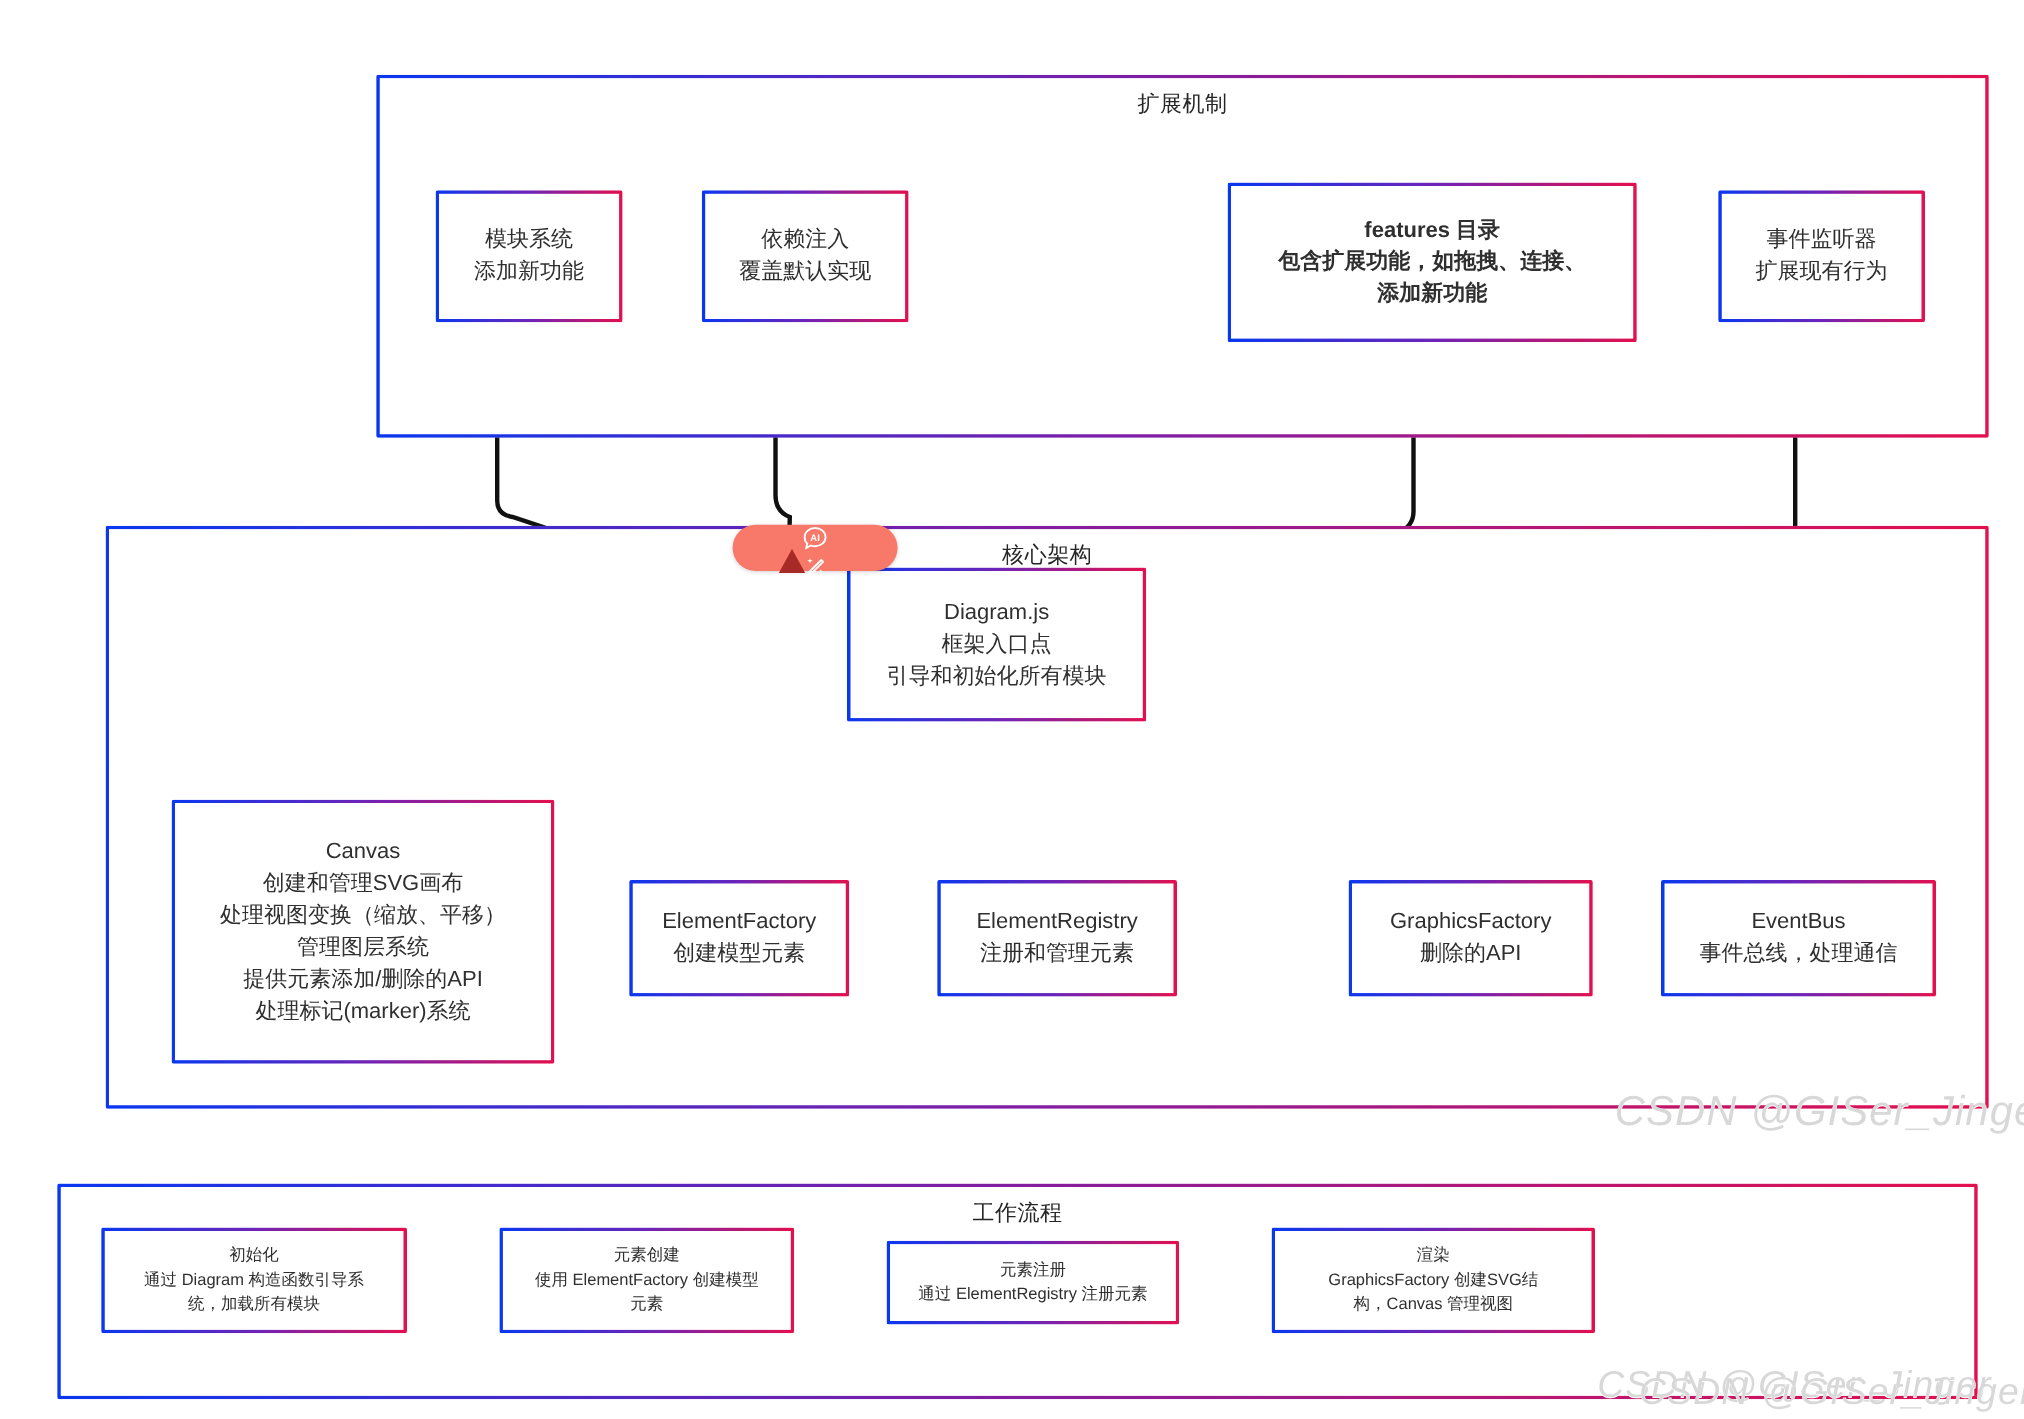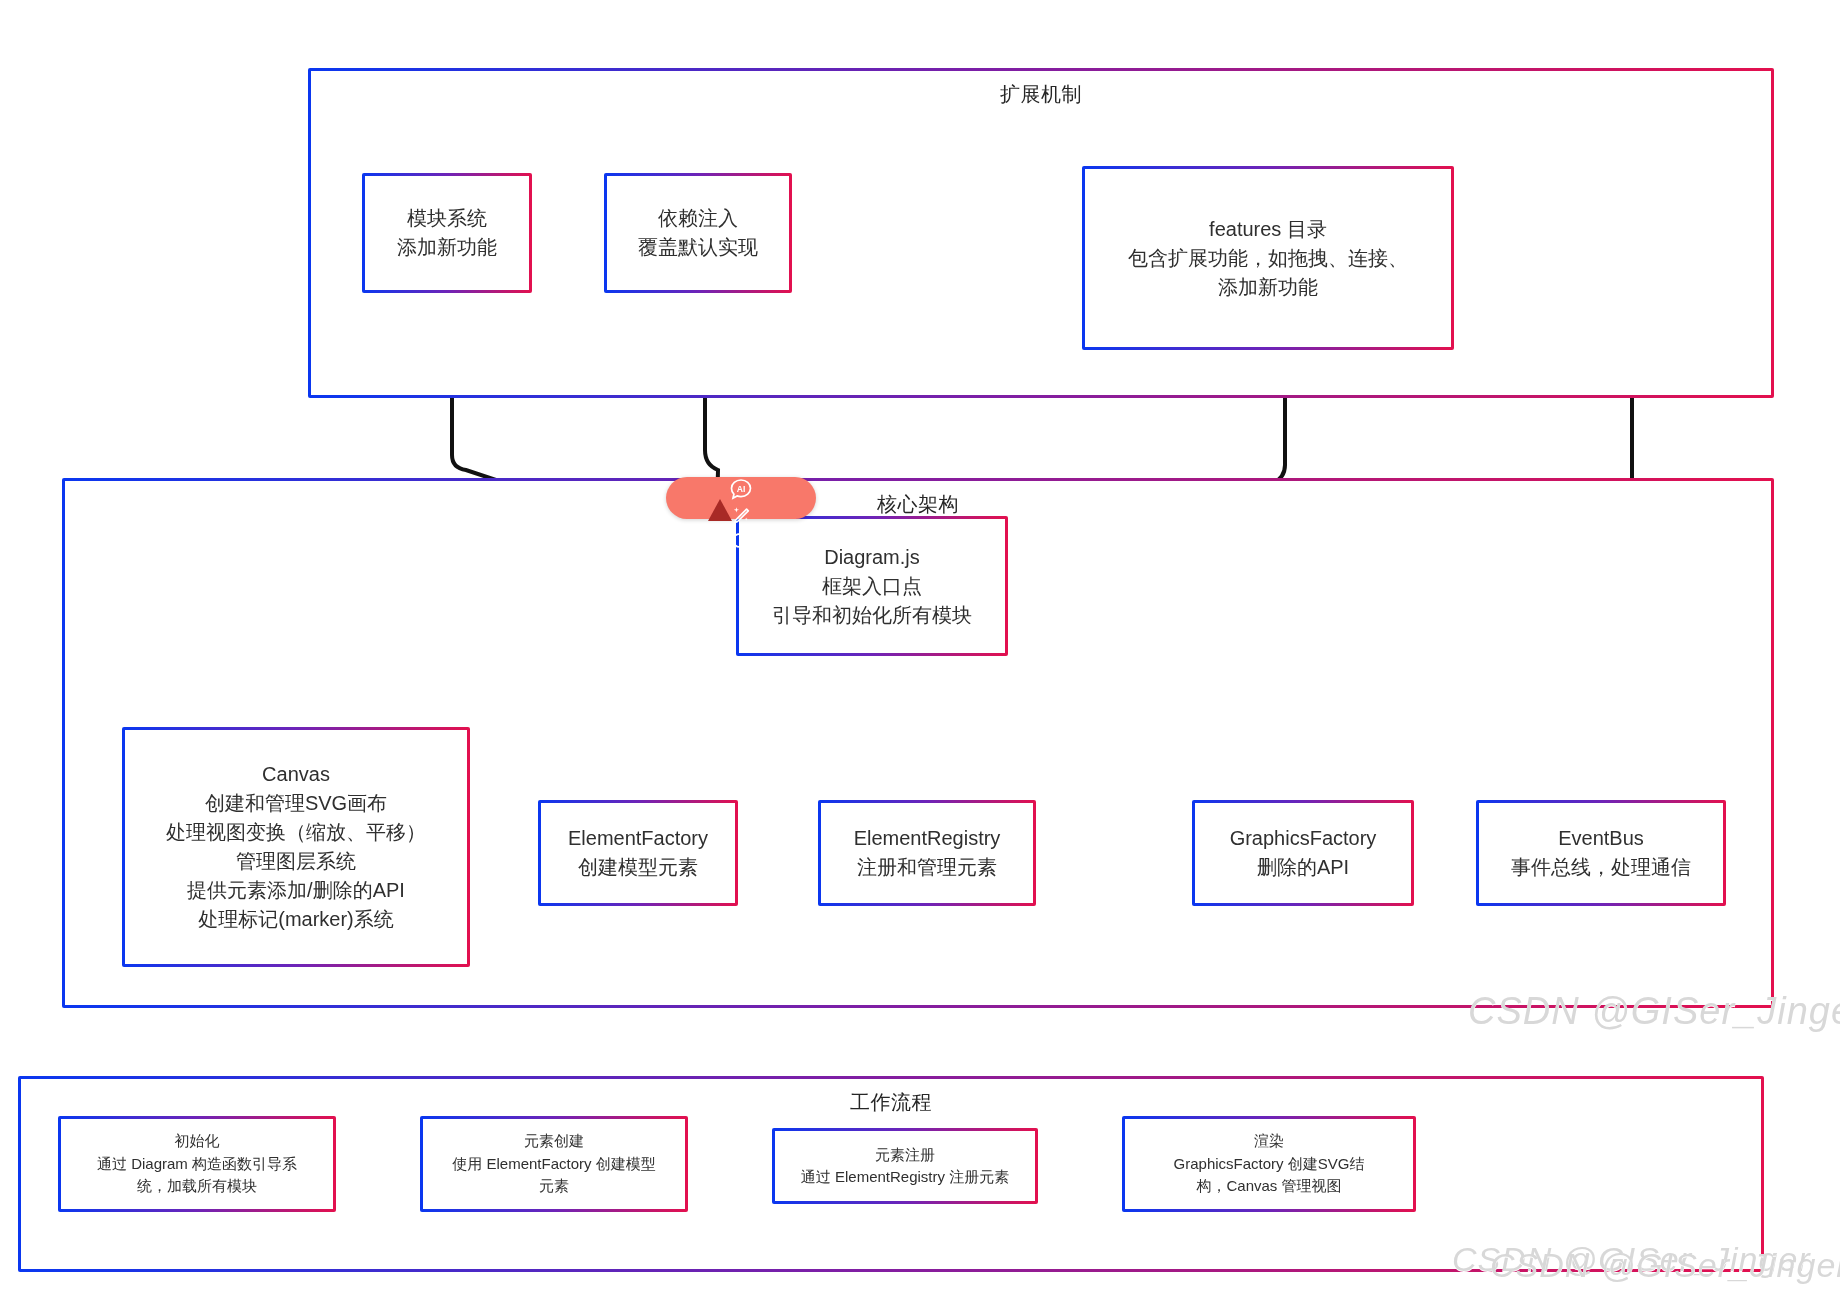--- a/index.html
+++ b/index.html
@@ -27,20 +27,21 @@
     background-image:
       linear-gradient(#ffffff,#ffffff),
       linear-gradient(90deg,#0a37f0 0%,#6d24b8 50%,#e3104e 100%);
     background-origin:border-box;
     background-clip:padding-box,border-box;
     display:flex;
     flex-direction:column;
     align-items:center;
     justify-content:center;
     text-align:center;
+    margin-left:34px;
   }
   .section{
     border-width:3px;
     background-image:
       linear-gradient(#ffffff,#ffffff),
       linear-gradient(90deg,#0a37f0 0%,#7a1fa8 45%,#e3104e 100%);
     display:block;
   }
   .section-title{
     position:absolute;
@@ -143,26 +144,30 @@
   <div class="gbox mid" style="left:362px;top:173px;width:170px;height:120px;">
     <span class="node-line">模块系统</span>
     <span class="node-line">添加新功能</span>
   </div>
 
   <div class="gbox mid" style="left:604px;top:173px;width:188px;height:120px;">
     <span class="node-line">依赖注入</span>
     <span class="node-line">覆盖默认实现</span>
   </div>
 
-  <div class="gbox mid" style="left:1082px;top:166px;width:372px;height:184px;">
+  <div class="gbox mid" style="left:1082px;top:166px;width:372px;height:145px;font-weight:bold;">
     <span class="node-line">features 目录</span>
     <span class="node-line">包含扩展功能，如拖拽、连接、</span>
     <span class="node-line">添加新功能</span>
   </div>
 
+  <div class="gbox mid" style="left:1528px;top:173px;width:188px;height:120px;">
+    <span class="node-line">事件监听器</span>
+    <span class="node-line">扩展现有行为</span>
+  </div>
 
   <div class="gbox section" style="left:62px;top:478px;width:1712px;height:530px;">
     <div class="section-title">核心架构</div>
   </div>
 
   <div class="gbox mid" style="left:736px;top:516px;width:272px;height:140px;">
     <span class="node-line">Diagram.js</span>
     <span class="node-line">框架入口点</span>
     <span class="node-line">引导和初始化所有模块</span>
   </div>

